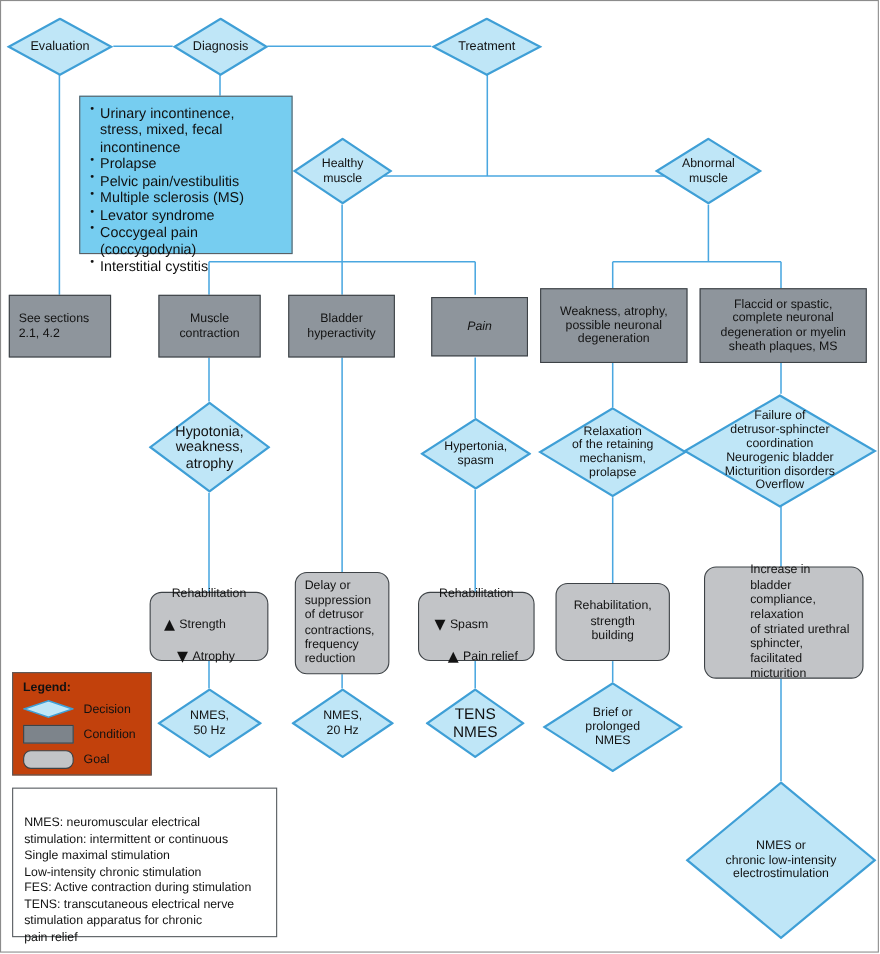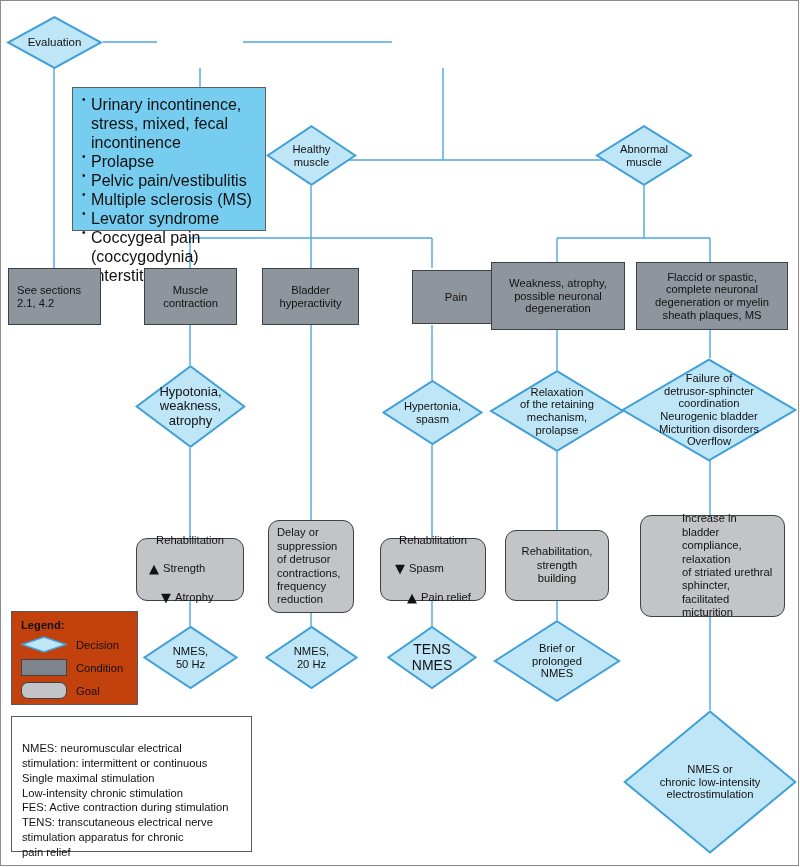--- a/index.html
+++ b/index.html
@@ -191,23 +191,35 @@
     <path class="conn" d="M710,617 L710,710"></path>
   </svg>
 
   <div class="diamond-wrap" style="left:6px; top:16px; width:97px; height:53px; font-size:11.5px;">
     <svg class="diamond-shape" viewBox="0 0 100 100" preserveAspectRatio="none">
       <polygon points="50,2 98,50 50,98 2,50" fill="#bfe6f7" stroke="#3f9fd6" stroke-width="2" vector-effect="non-scaling-stroke"></polygon>
     </svg>
     <div class="diamond-label">Evaluation</div>
   </div>
 
-
-
-  <div class="bluebox" style="left:72px; top:87px; width:194px; height:144px; font-size:16px;">
+  <div class="diamond-wrap" style="left:157px; top:16px; width:87px; height:53px; font-size:11.5px;">
+    <svg class="diamond-shape" viewBox="0 0 100 100" preserveAspectRatio="none">
+      <polygon points="50,2 98,50 50,98 2,50" fill="#bfe6f7" stroke="#3f9fd6" stroke-width="2" vector-effect="non-scaling-stroke"></polygon>
+    </svg>
+    <div class="diamond-label">Diagnosis</div>
+  </div>
+
+  <div class="diamond-wrap" style="left:392px; top:16px; width:101px; height:53px; font-size:11.5px;">
+    <svg class="diamond-shape" viewBox="0 0 100 100" preserveAspectRatio="none">
+      <polygon points="50,2 98,50 50,98 2,50" fill="#bfe6f7" stroke="#3f9fd6" stroke-width="2" vector-effect="non-scaling-stroke"></polygon>
+    </svg>
+    <div class="diamond-label">Treatment</div>
+  </div>
+
+  <div class="bluebox" style="left:72px; top:87px; width:194px; height:144px; font-size:13px;">
     <ul>
       <li>Urinary incontinence,
 stress, mixed, fecal
 incontinence</li>
       <li>Prolapse</li>
       <li>Pelvic pain/vestibulitis</li>
       <li>Multiple sclerosis (MS)</li>
       <li>Levator syndrome</li>
       <li>Coccygeal pain (coccygodynia)</li>
       <li>Interstitial cystitis</li>
@@ -238,21 +250,21 @@
   <div class="condition" style="left:144px; top:268px; width:93px; height:57px; font-size:11.2px;">
     <span>Muscle
 contraction</span>
   </div>
 
   <div class="condition" style="left:262px; top:268px; width:97px; height:57px; font-size:11.2px;">
     <span>Bladder
 hyperactivity</span>
   </div>
 
-  <div class="condition" style="left:412px; top:270px; width:88px; height:54px; font-size:11.2px;">
+  <div class="condition" style="left:392px; top:270px; width:88px; height:54px; font-size:11.2px;font-style:italic;">
     <span>Pain</span>
   </div>
 
   <div class="condition" style="left:636px; top:262px; width:152px; height:68px; font-size:11.2px;">
     <span>Flaccid or spastic,
 complete neuronal
 degeneration or myelin
 sheath plaques, MS</span>
   </div>
 

